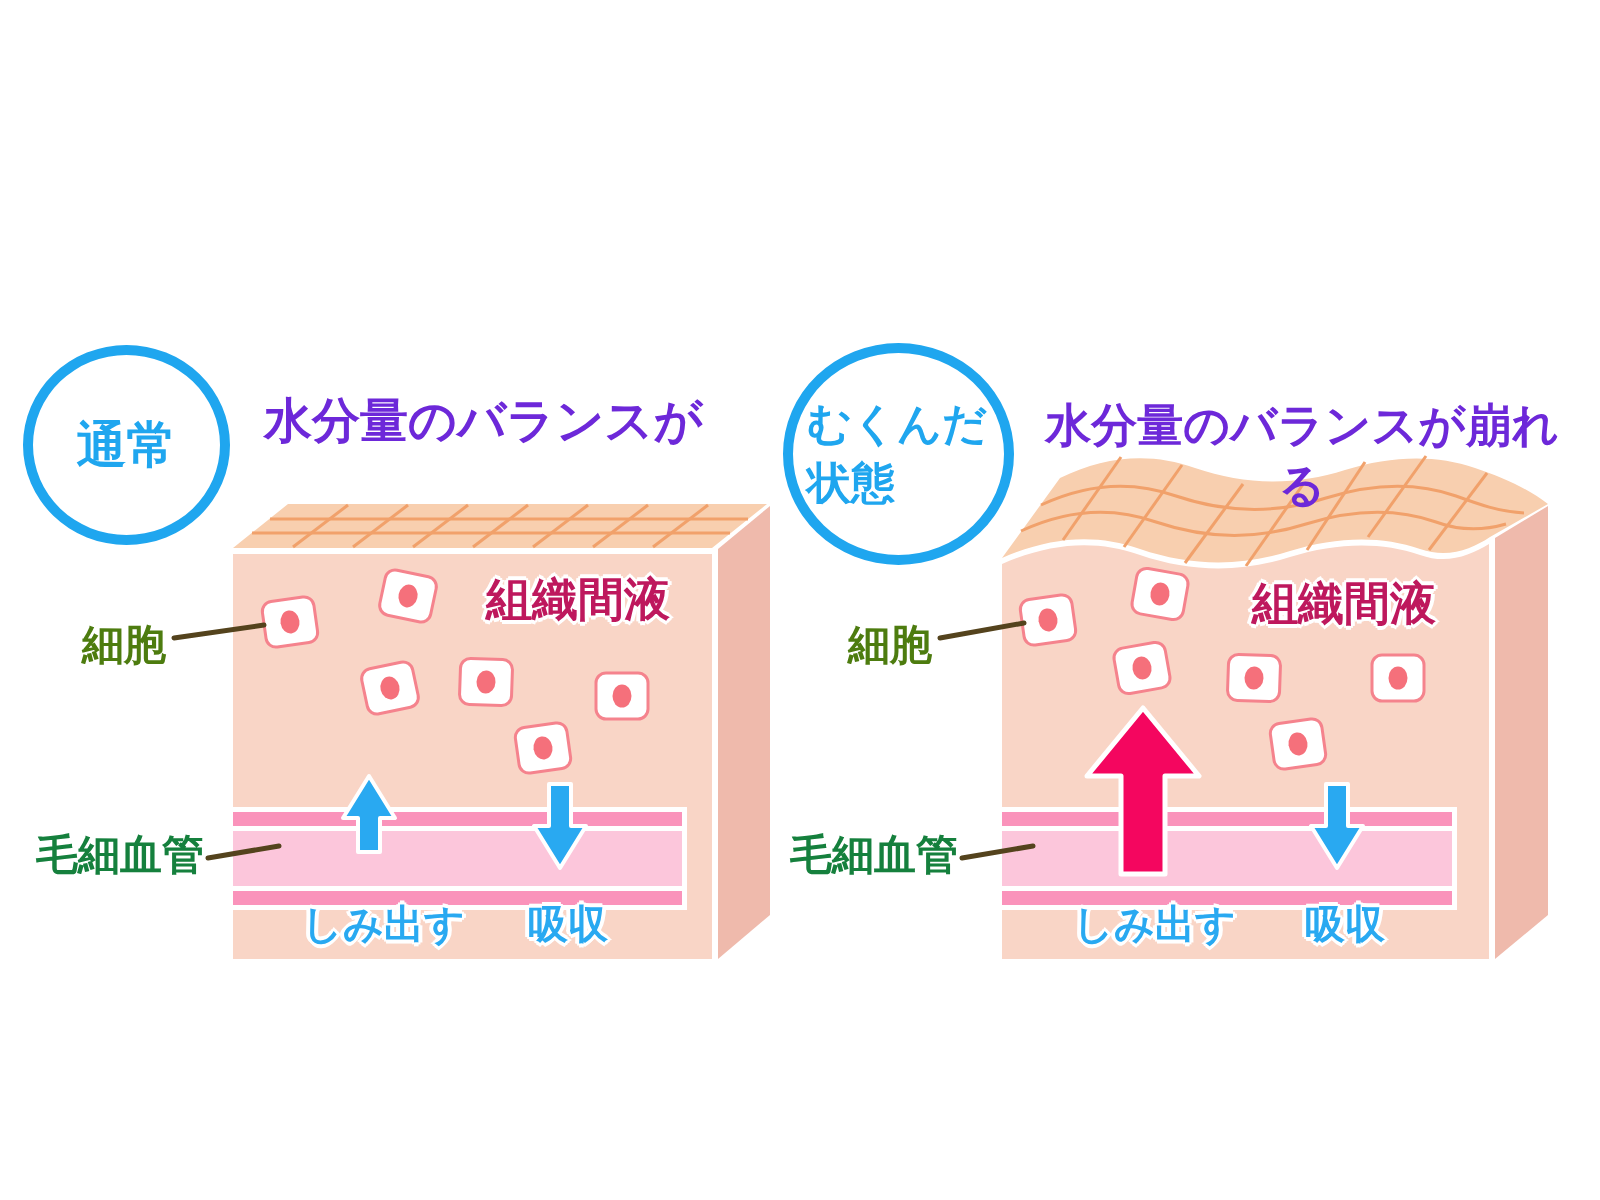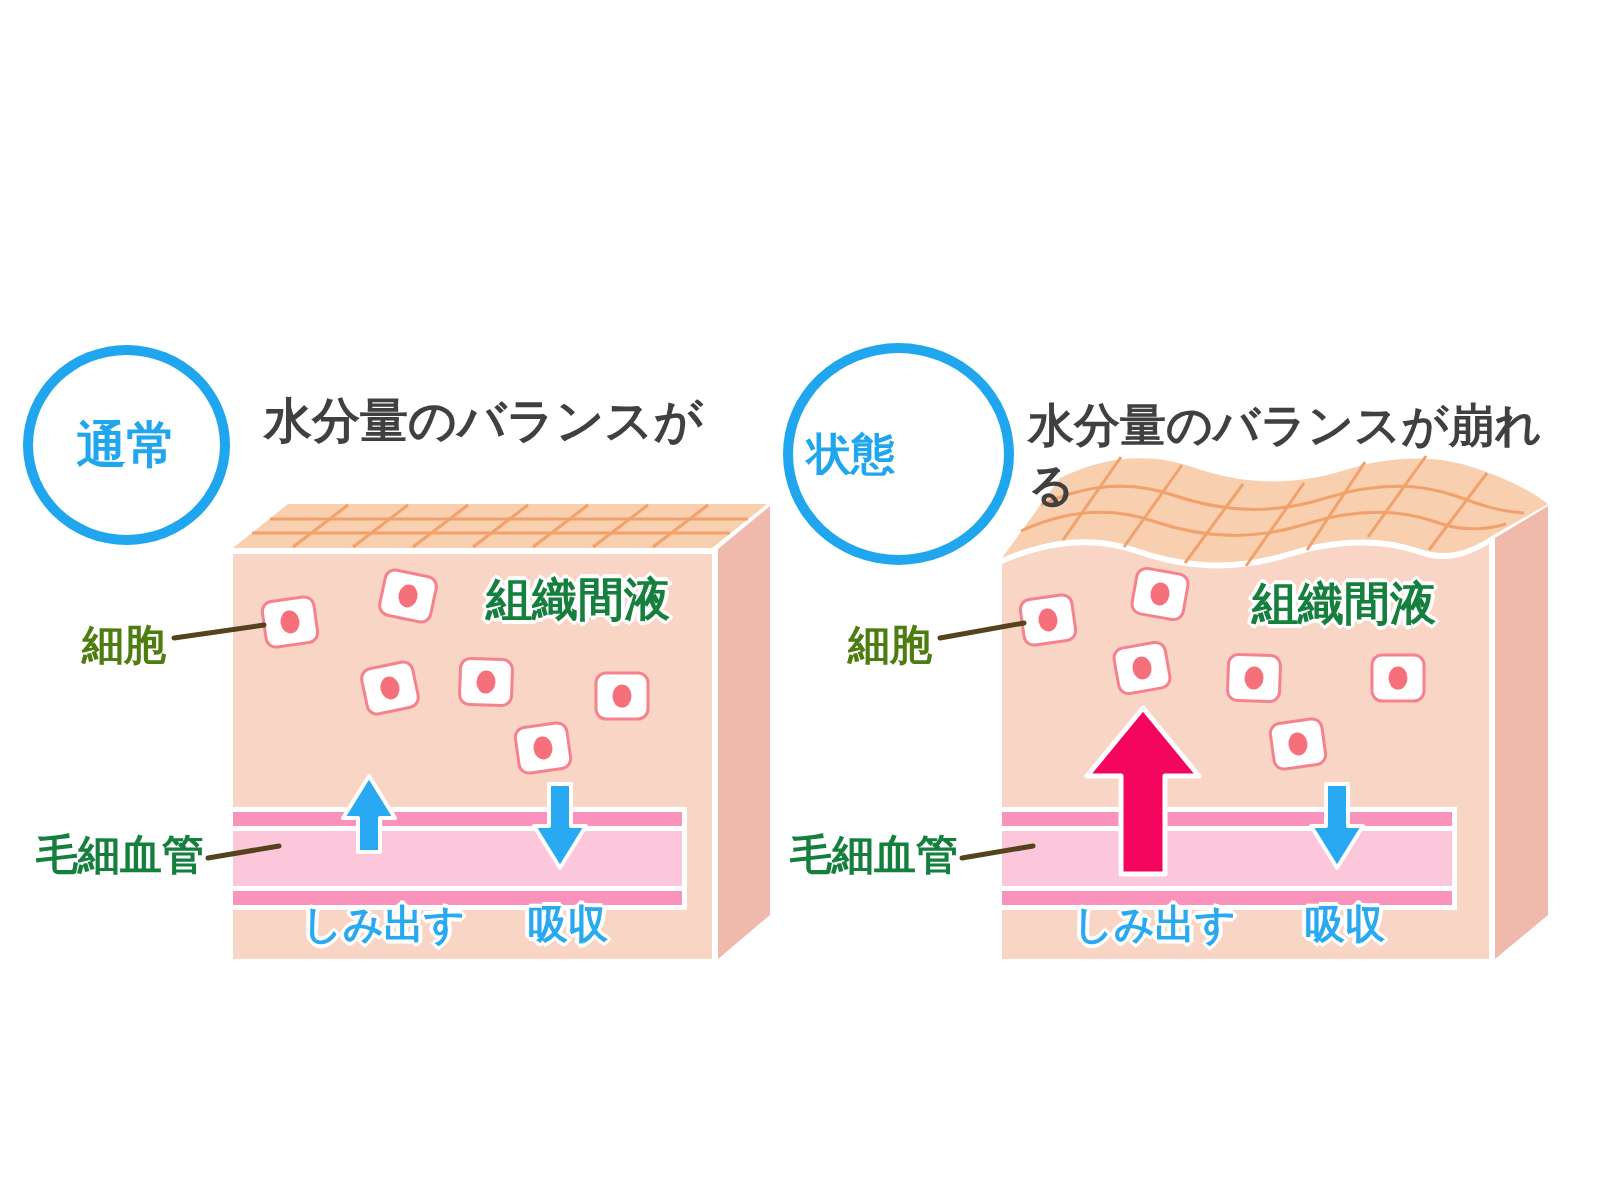--- a/index.html
+++ b/index.html
@@ -2,35 +2,35 @@
 <html><head>
 <meta charset="utf-8">
 <style>
   html,body{margin:0;padding:0;background:#ffffff;}
   .canvas{
     position:relative;width:1576px;height:1200px;background:#ffffff;overflow:hidden;
     font-family:"Liberation Sans","DejaVu Sans",sans-serif;font-weight:bold;margin-top:28px;
   }
   svg{position:absolute;left:0;top:0;}
   .txt{position:absolute;white-space:nowrap;line-height:1.2;}
-  .salmon{color:#15803d;}
+  .salmon{color:#be185d;}
   .cellpink{color:#4d7c0f;}
   .cappink{color:#15803d;}
   .outline{
     text-shadow:3px 0 0 #fff,-3px 0 0 #fff,0 3px 0 #fff,0 -3px 0 #fff,
                 2px 2px 0 #fff,-2px 2px 0 #fff,2px -2px 0 #fff,-2px -2px 0 #fff,
                 4px 0 0 #fff,-4px 0 0 #fff,0 4px 0 #fff,0 -4px 0 #fff;
   }
   .badge{
     position:absolute;border:10px solid #1FA6EF;border-radius:50%;background:#fff;
     display:flex;flex-direction:column;justify-content:center;color:#1FA6EF;
   }
   .badge-left{left:23px;top:317px;width:187px;height:180px;align-items:center;font-size:50px;}
   .badge-right{left:783px;top:315px;width:197px;height:202px;align-items:flex-start;padding-left:14px;font-size:44px;line-height:1.34;}
-  .headline{position:absolute;color:#404040;}
+  .headline{position:absolute;color:#6d28d9;text-align:center;}
   .headline-left{left:264px;top:356px;font-size:48px;line-height:1.56;}
   .headline-right{left:1028px;top:372px;font-size:46px;line-height:1.3;font-family:Liberation Mono, monospace;}
   .fluid-label{position:absolute;width:200px;text-align:center;font-size:46px;}
   .bottom-label{position:absolute;text-align:center;font-size:40px;color:#29A9F1;}
   .side-label{position:absolute;font-size:42px;}
 </style>
 </head>
 <body>
 
 <div class="canvas">
@@ -156,20 +156,21 @@
   <div class="headline headline-left">
     <div>水分量のバランスが</div>
   </div>
   <div class="txt fluid-label salmon outline" style="left:478px;top:544px;">組織間液</div>
   <div class="txt side-label cellpink" style="left:82px;top:592px;">細胞</div>
   <div class="txt side-label cappink" style="left:36px;top:802px;">毛細血管</div>
   <div class="txt bottom-label outline" style="left:302px;top:872px;width:160px;">しみ出す</div>
   <div class="txt bottom-label outline" style="left:528px;top:872px;width:80px;">吸収</div>
 
   <div class="badge badge-right">
+    <span>むくんだ</span>
     <span>状態</span>
   </div>
   <div class="headline headline-right">
     <div>水分量のバランスが崩れる</div>
   </div>
   <div class="txt fluid-label salmon outline" style="left:1244px;top:548px;">組織間液</div>
   <div class="txt side-label cellpink" style="left:848px;top:592px;">細胞</div>
   <div class="txt side-label cappink" style="left:790px;top:802px;">毛細血管</div>
   <div class="txt bottom-label outline" style="left:1073px;top:872px;width:160px;">しみ出す</div>
   <div class="txt bottom-label outline" style="left:1305px;top:872px;width:80px;">吸収</div>

